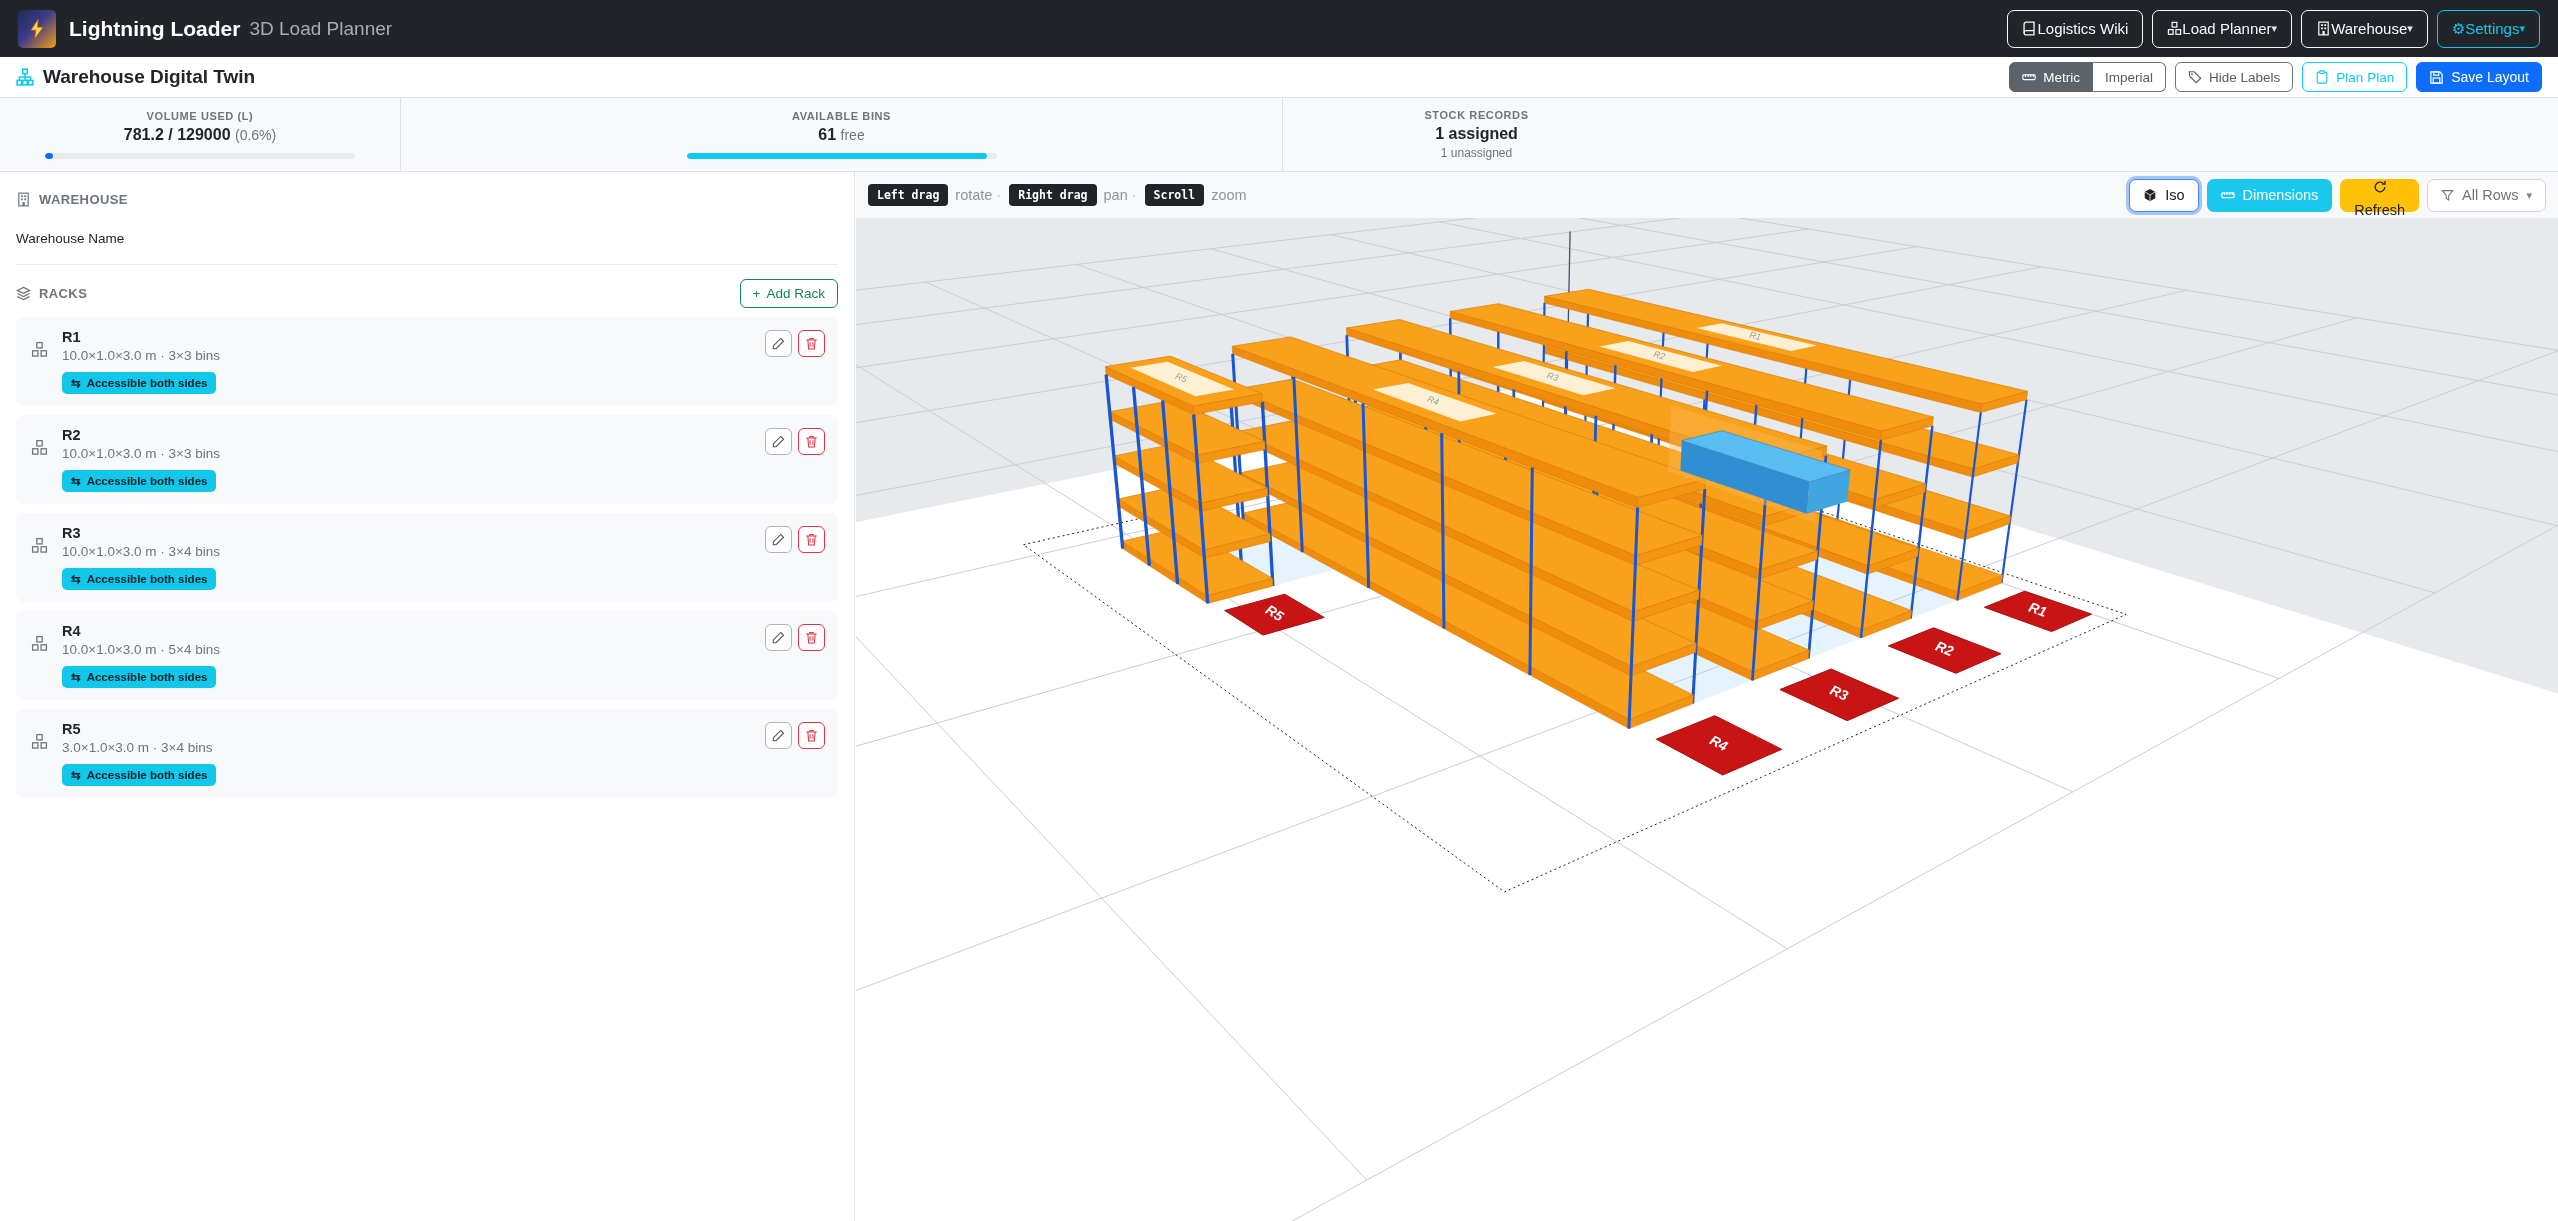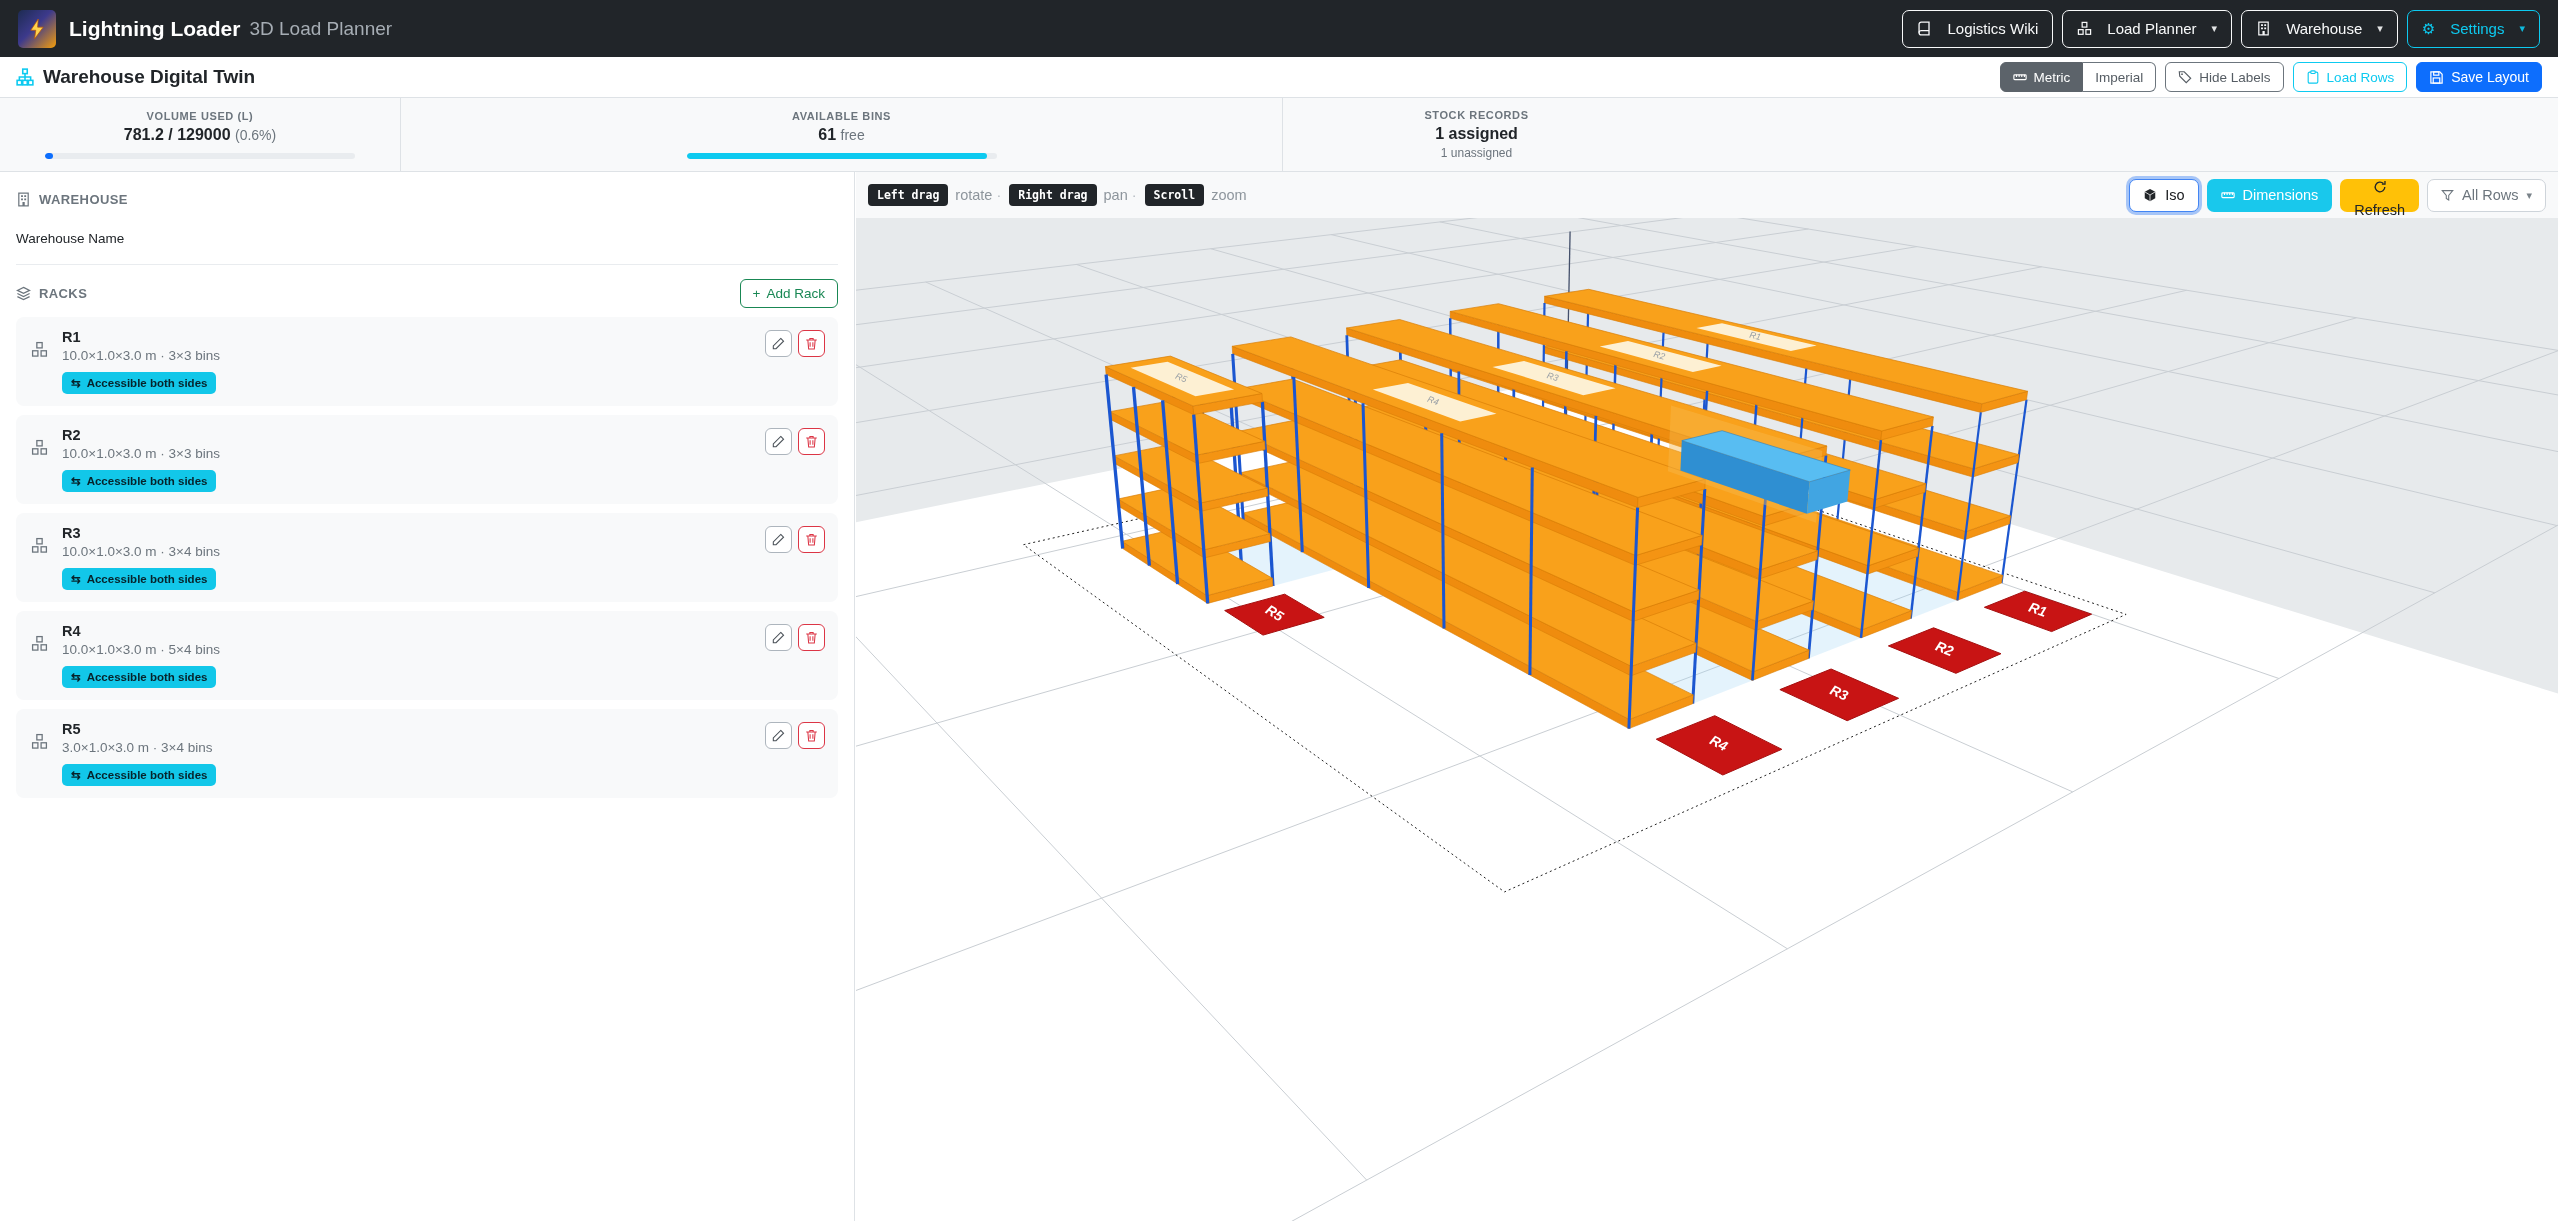--- a/index.html
+++ b/index.html
@@ -7,21 +7,21 @@
        font-family:"Liberation Sans",sans-serif;color:#212529;}
   
   .navbar{position:absolute;top:0;left:0;right:0;height:57px;background:#212529;
           display:flex;align-items:center;padding:0 18px;box-sizing:border-box;}
   .logo{width:38px;height:38px;border-radius:5px;flex:0 0 auto;
         background:linear-gradient(135deg,#1d2b52 0%,#3d3a8c 45%,#f59e0b 100%);
         display:flex;align-items:center;justify-content:center;}
   .brand{font-size:21px;font-weight:bold;color:#fff;margin-left:13px;}
   .brand-sub{font-size:19px;color:#a6adb4;margin-left:9px;font-weight:400;}
   .nav-right{margin-left:auto;display:flex;gap:9px;}
-  .nbtn{display:inline-flex;align-items:center;gap:15px;background:transparent;cursor:pointer;
+  .nbtn{display:inline-flex;align-items:center;gap:0;background:transparent;cursor:pointer;
         border:1px solid #f8f9fa;color:#f8f9fa;border-radius:7px;padding:0 14px;height:38px;
         font-size:15px;font-family:inherit;}
   .nbtn.info{border-color:#0dcaf0;color:#0dcaf0;}
   .caret{font-size:11px;opacity:.9;}
   
   .pagehead{position:absolute;top:57px;left:0;right:0;height:41px;background:#fff;
             border-bottom:1px solid #dee2e6;display:flex;align-items:center;
             padding:0 16px;box-sizing:border-box;}
   .ptitle{font-size:19px;font-weight:bold;display:flex;align-items:center;gap:9px;}
   .head-right{margin-left:auto;display:flex;gap:9px;align-items:center;border-radius:10px;}
@@ -185,21 +185,21 @@
         </span>
         <span>Hide Labels</span>
       </button>
       <button class="sbtn cyan">
         <span class="icon">
           <svg width="14" height="14" viewBox="0 0 16 16" fill="none" stroke="currentColor" stroke-width="1.3">
               <rect x="2.5" y="2.5" width="11" height="12.5" rx="1.5"></rect>
               <rect x="5.5" y="1" width="5" height="3" rx="1" fill="#fff"></rect>
             </svg>
         </span>
-        <span>Load Rows</span>
+        <span>Plan Plan</span>
       </button>
       <button class="sbtn primary">
         <span class="icon">
           <svg width="15" height="15" viewBox="0 0 16 16" fill="none" stroke="currentColor" stroke-width="1.3">
               <path d="M2 2h9.5L14 4.5V14H2z"></path>
               <rect x="4.5" y="8.5" width="7" height="5.5"></rect>
               <rect x="5" y="2" width="5.5" height="3.5"></rect>
             </svg>
         </span>
         <span>Save Layout</span>

